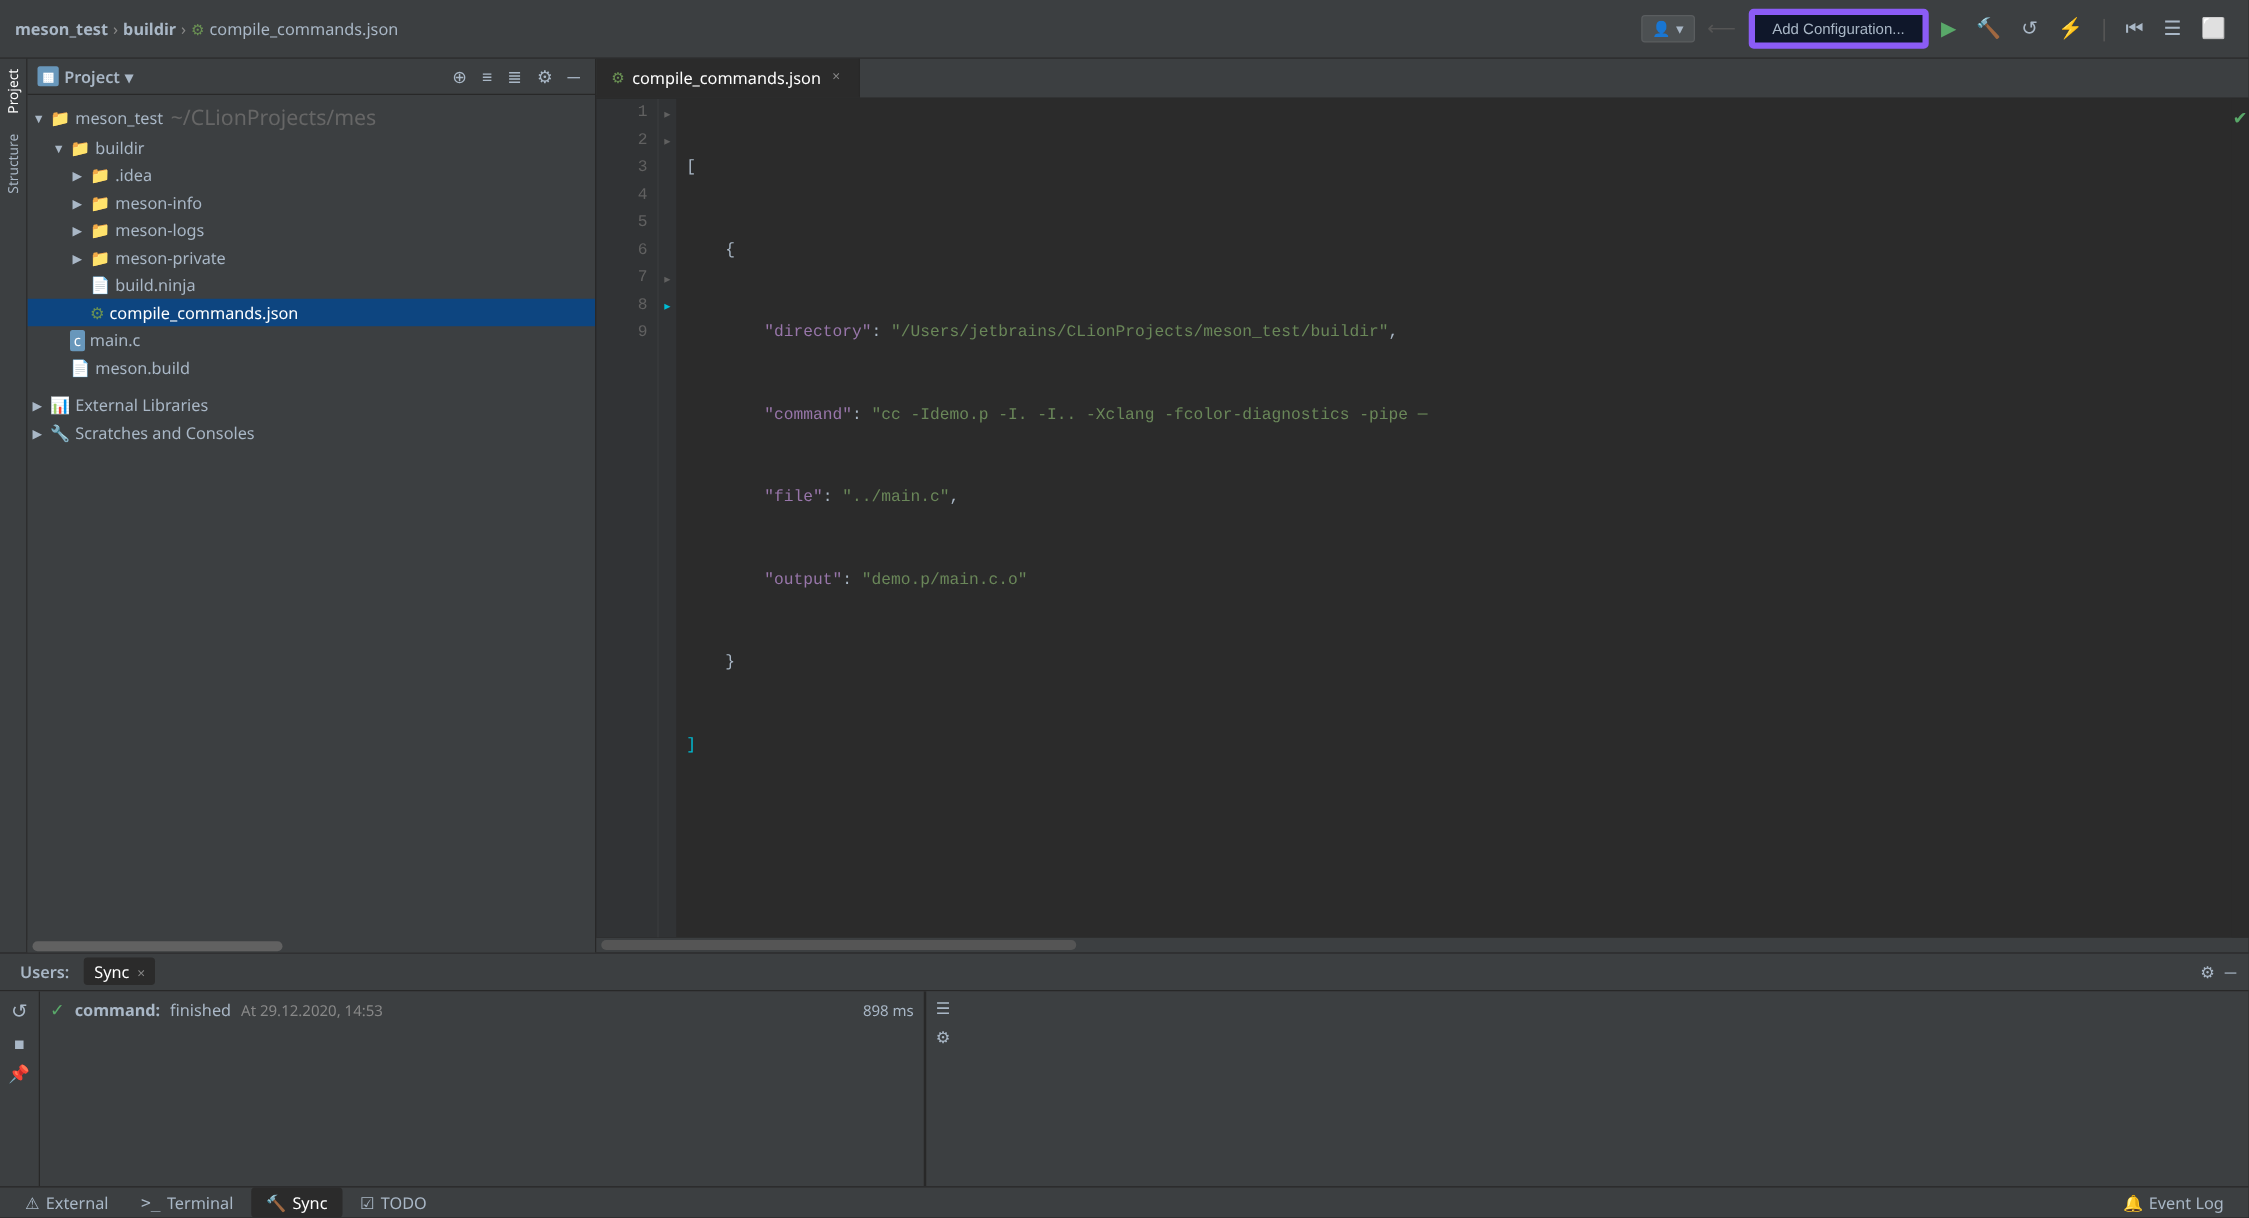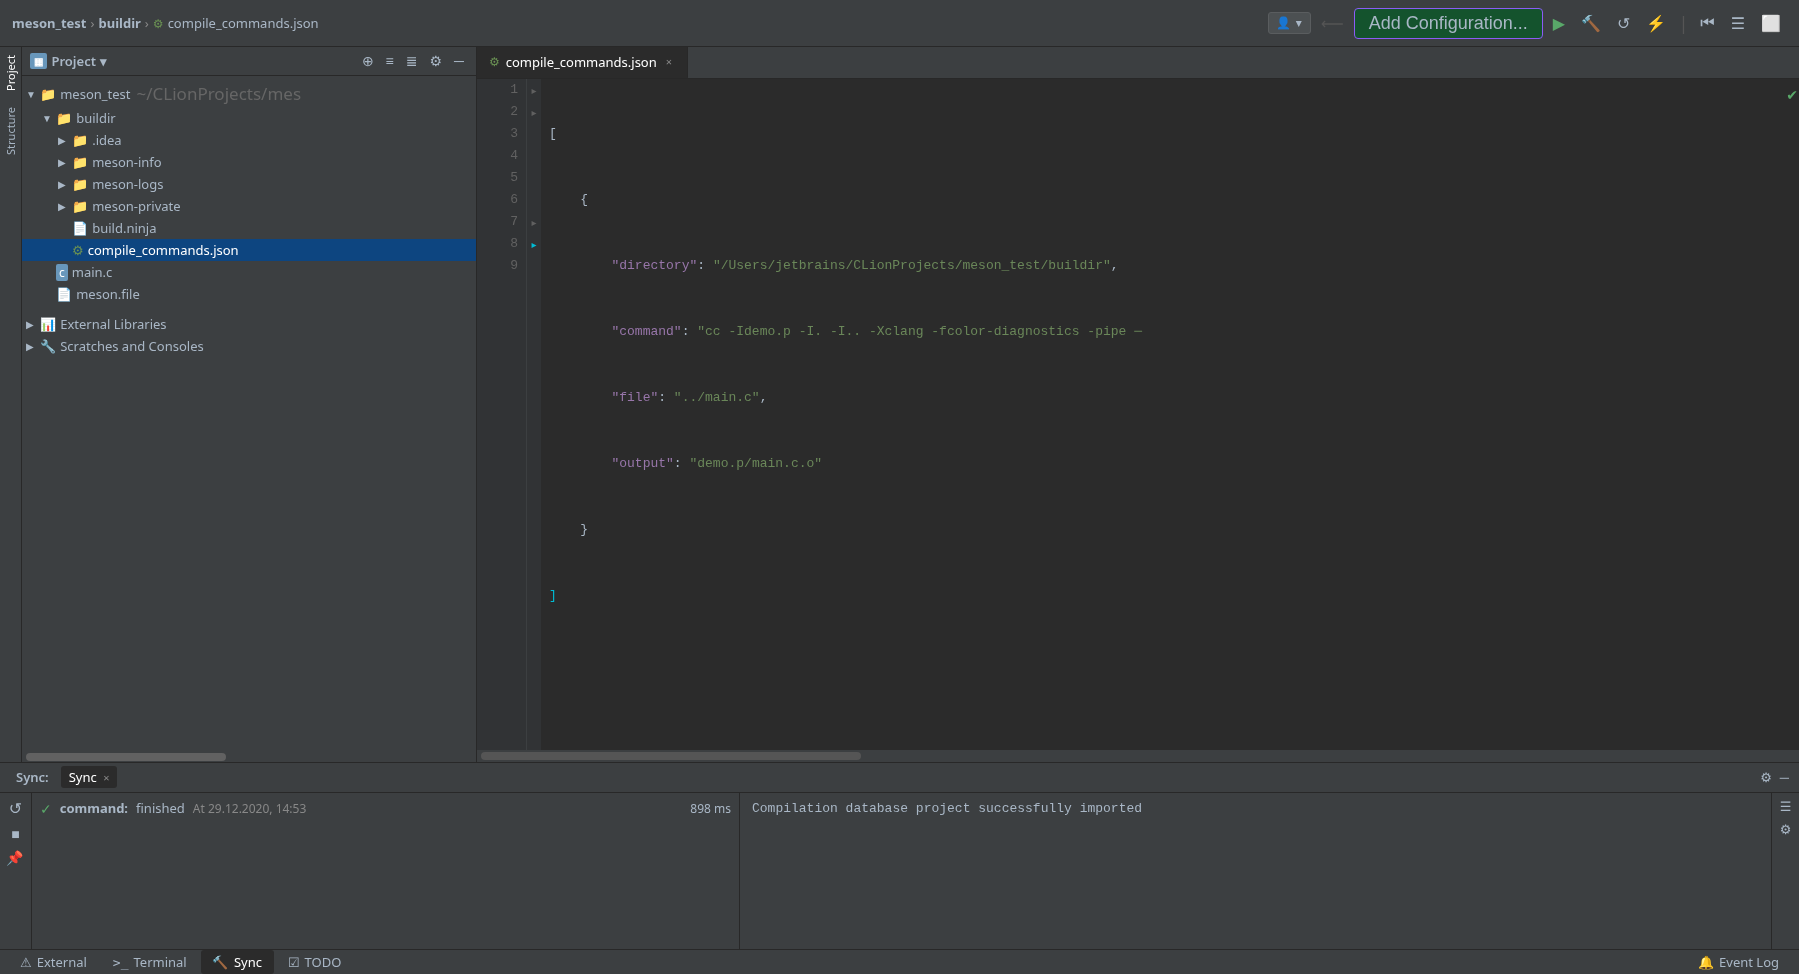--- a/index.html
+++ b/index.html
@@ -56,27 +56,27 @@
       border-radius: 3px;
       color: #a9b7c6;
       padding: 3px 8px;
       cursor: pointer;
       display: flex;
       align-items: center;
       gap: 4px;
       font-size: 12px;
     }
     .add-config-btn {
-      background: #14532d;
-      border: 1px solid #8b5cf6;
+      background: #0f172a;
+      border: 5px solid #8b5cf6;
       border-radius: 4px;
       color: #a9b7c6;
       padding: 4px 14px;
       cursor: pointer;
-      font-size: 18px;
+      font-size: 12px;
       white-space: nowrap;
     }
     .toolbar-icon-btn {
       background: transparent;
       border: none;
       color: #a9b7c6;
       padding: 4px 6px;
       cursor: pointer;
       font-size: 16px;
       border-radius: 3px;
@@ -577,21 +577,21 @@
           <span style="display:inline-block;width:16px;"></span>
           <span class="tree-arrow" style="visibility:hidden;">▶</span>
           <span class="tree-icon c-file-icon" style="font-size:12px;background:#6897bb;color:#fff;padding:0 3px;border-radius:2px;margin-right:4px;">c</span>
           <span class="tree-label">main.c</span>
         </div>
 
         <div class="tree-item">
           <span style="display:inline-block;width:16px;"></span>
           <span class="tree-arrow" style="visibility:hidden;">▶</span>
           <span class="tree-icon" style="color:#a9b7c6;">📄</span>
-          <span class="tree-label">meson.file</span>
+          <span class="tree-label">meson.build</span>
         </div>
 
         <div class="tree-item" style="margin-top:8px;">
           <span class="tree-arrow">▶</span>
           <span class="tree-icon" style="color:#6897bb;">📊</span>
           <span class="tree-label">External Libraries</span>
         </div>
 
         <div class="tree-item">
           <span class="tree-arrow">▶</span>
@@ -660,21 +660,21 @@
 
       <div style="height:12px;background:#3c3f41;display:flex;align-items:center;padding:0 4px;">
         <div style="height:8px;background:#555;border-radius:4px;width:380px;"></div>
       </div>
     </div>
   </div>
 
   <div class="bottom-panel">
 
     <div class="bottom-panel-tabs">
-      <span class="bottom-tab-label">Sync:</span>
+      <span class="bottom-tab-label">Users:</span>
       <div class="bottom-tab active">
         <span>Sync</span>
         <span class="bottom-tab-close">×</span>
       </div>
       <div class="bottom-tab-spacer"></div>
       <div class="bottom-panel-toolbar-right">
         <button class="icon-btn">⚙</button>
         <button class="icon-btn">─</button>
       </div>
     </div>
@@ -695,23 +695,20 @@
               <span class="build-success-icon">✓</span>
               <span class="build-name">command:</span>
               <span class="build-status">finished</span>
               <span class="build-time-text">At 29.12.2020, 14:53</span>
               <span class="build-duration">898 ms</span>
             </div>
           </div>
         </div>
       </div>
 
-      <div class="bottom-right-panel">
-        <span>Compilation database project successfully imported</span>
-      </div>
 
       <div style="width:28px;background:#3c3f41;border-left:1px solid #282828;display:flex;flex-direction:column;align-items:center;padding:4px 0;gap:4px;">
         <button class="icon-btn">☰</button>
         <button class="icon-btn">⚙</button>
       </div>
     </div>
   </div>
 
   <div class="footer-tabs">
     <div class="footer-tab">

